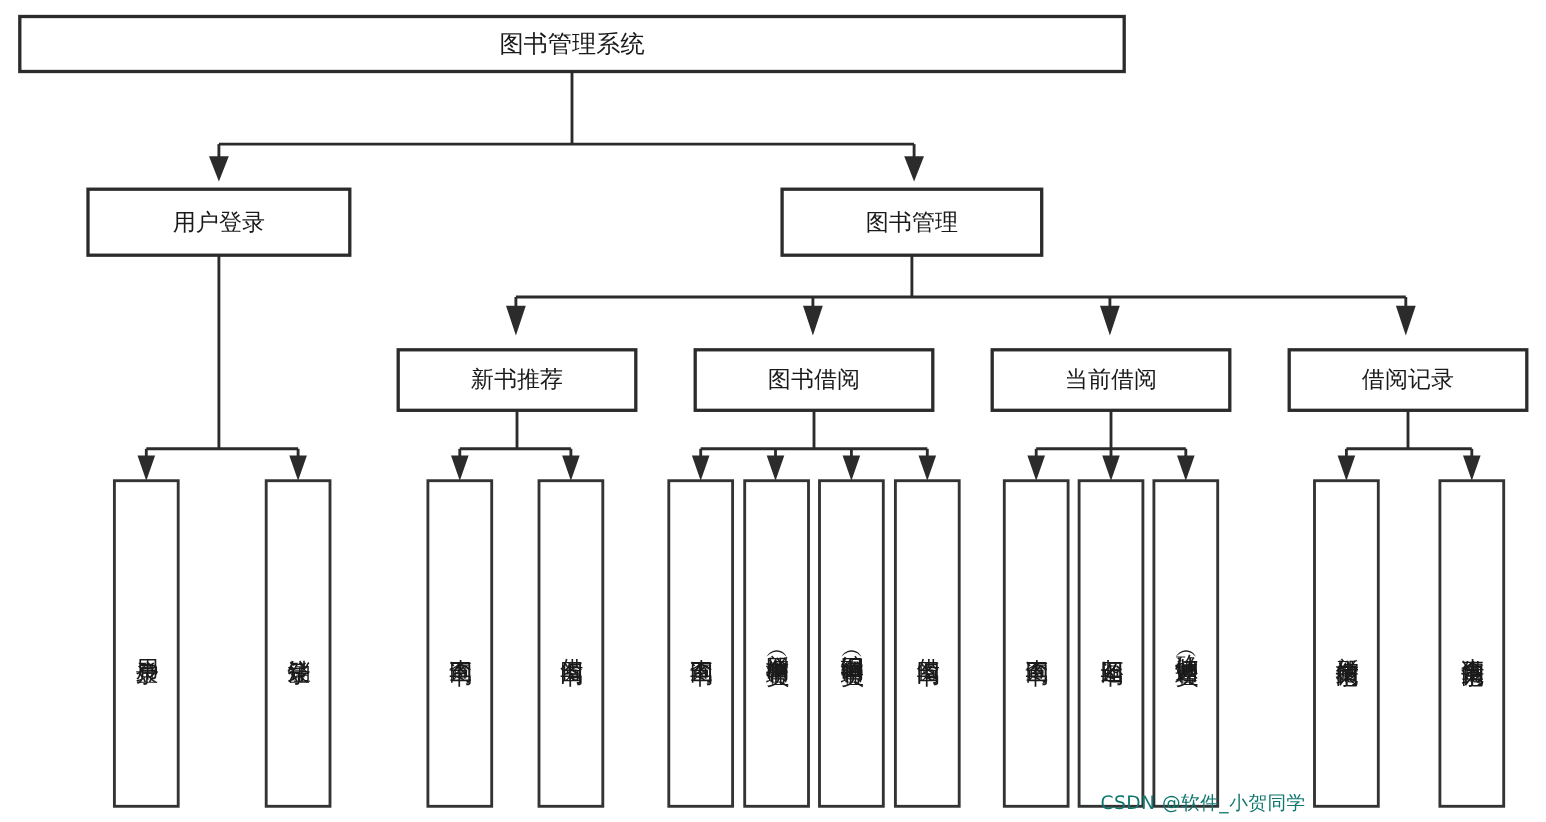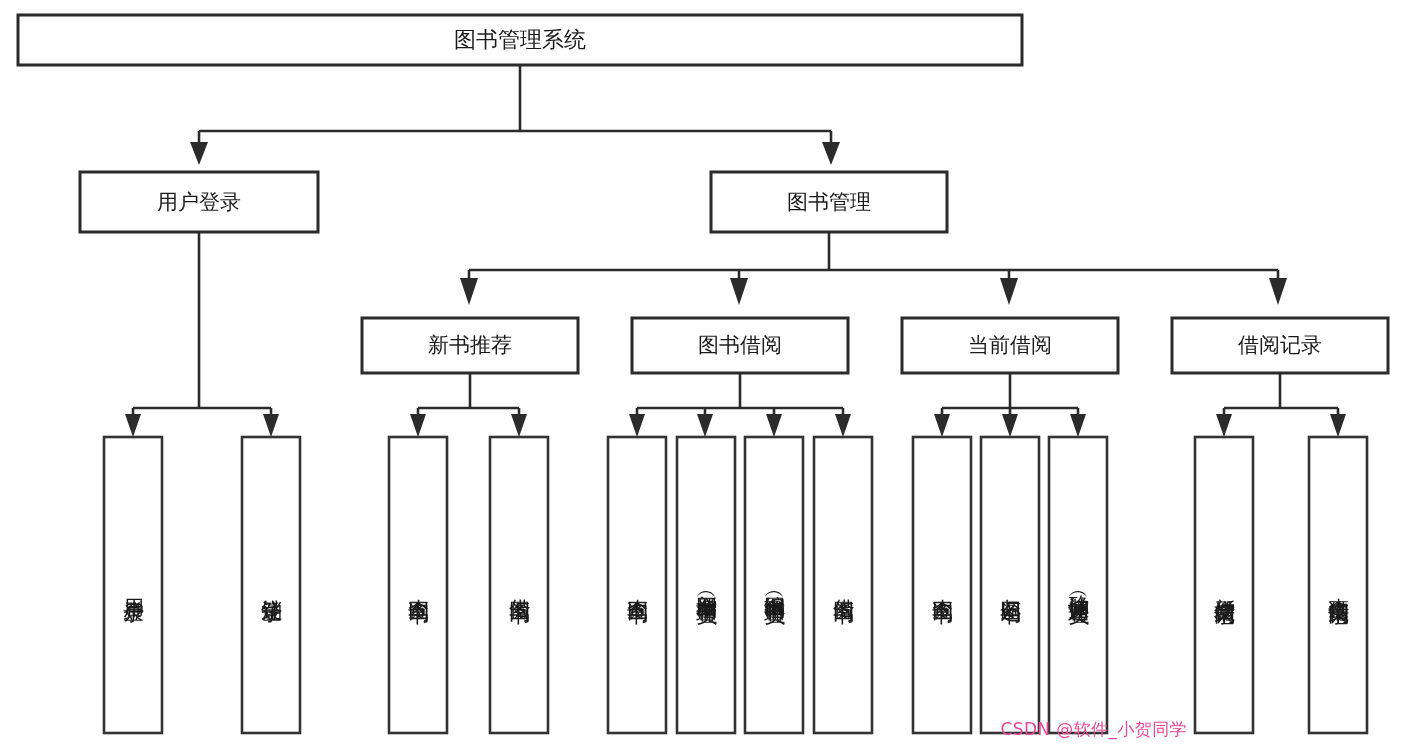--- a/index.html
+++ b/index.html
@@ -74,21 +74,21 @@
     letter-spacing: 1.5px;
     white-space: nowrap;
     text-align: center;
   }
   .watermark {
     position: absolute;
     right: 6px;
     bottom: 6px;
     font-family: "DejaVu Sans", "Liberation Sans", sans-serif;
     font-size: 17px;
-    color: #ec4899;
+    color: #0f766e;
     letter-spacing: 0.4px;
     white-space: nowrap;
     margin-left: 25px;
   }
 </style>
 </head>
 <body>
 
 <div id="diagram-root">
 

